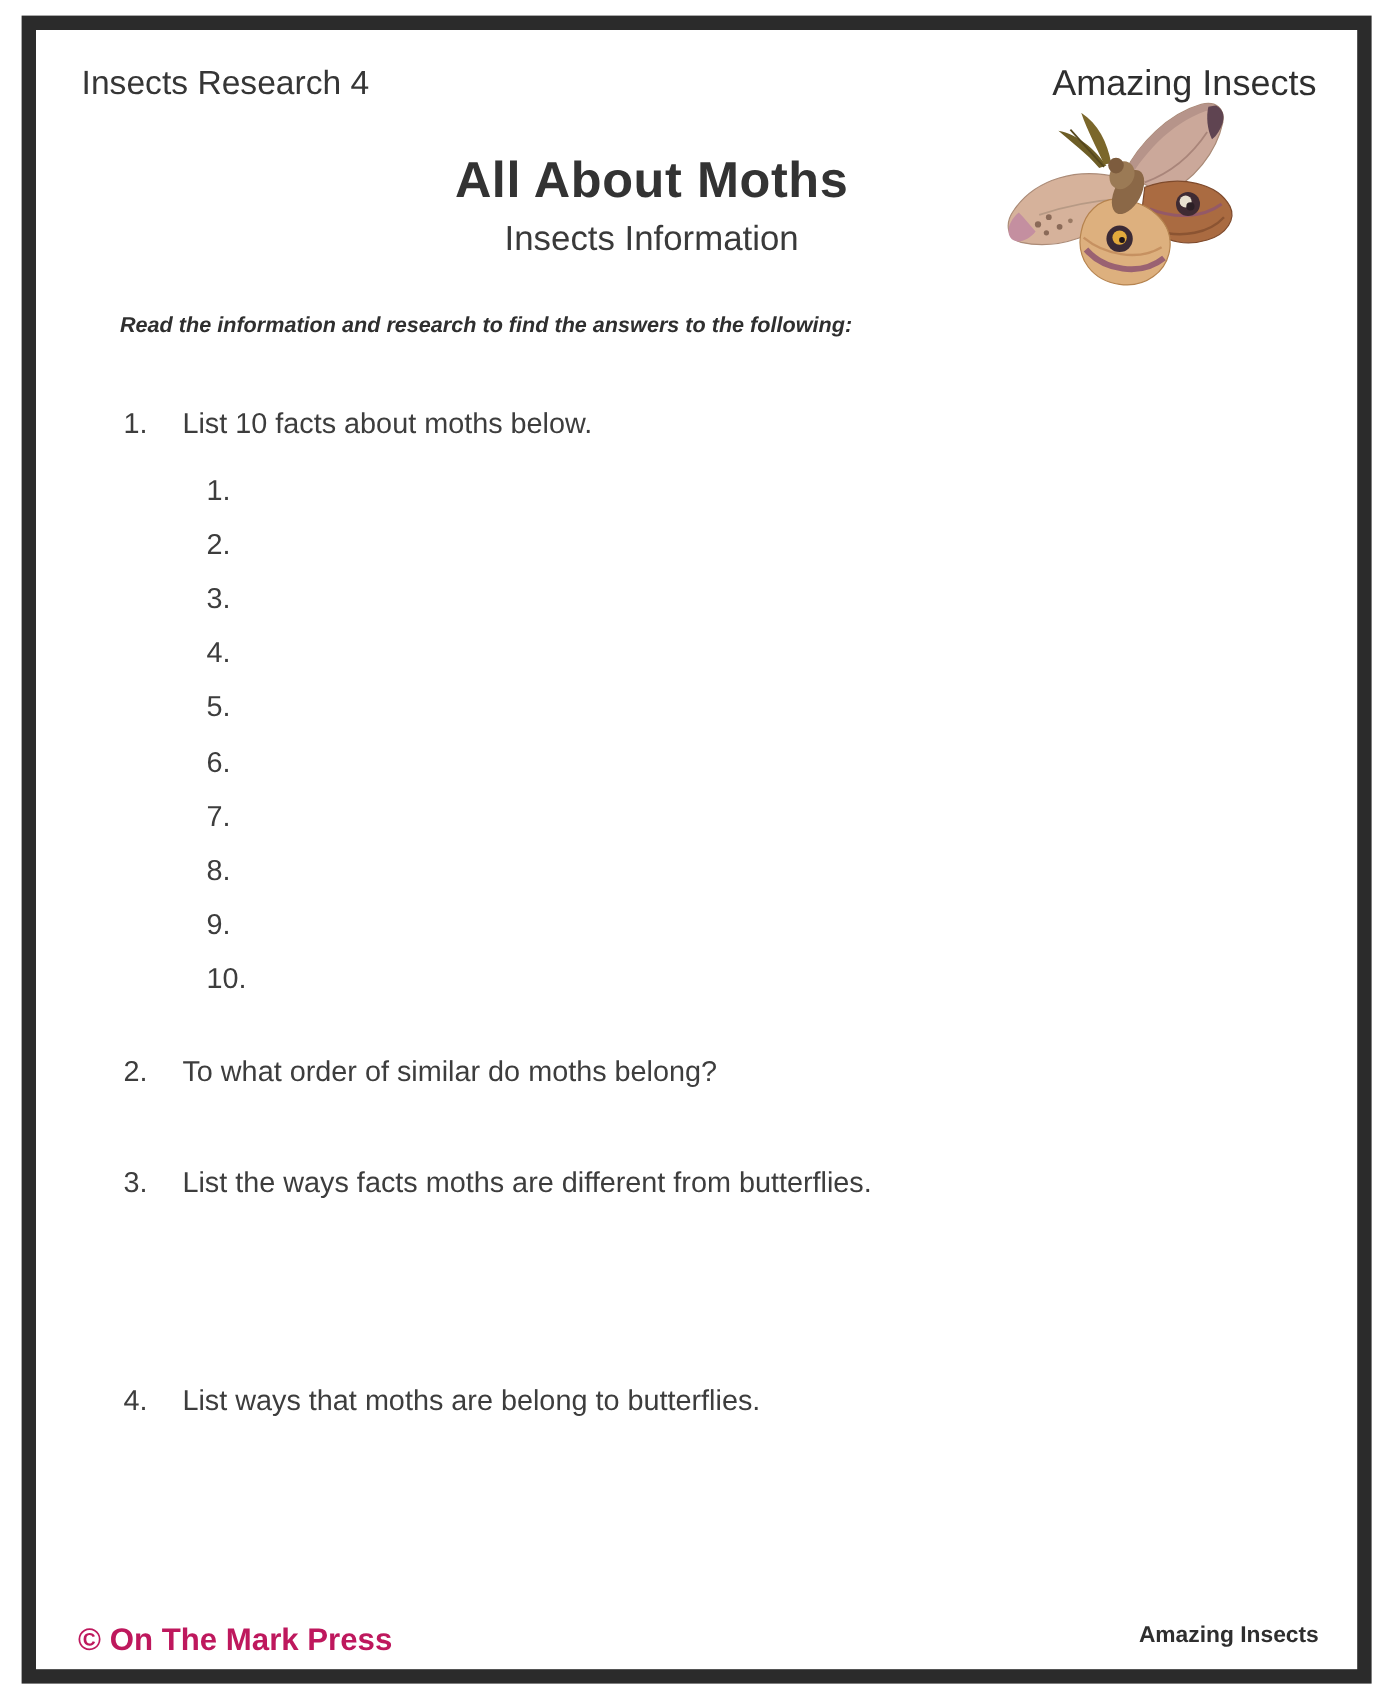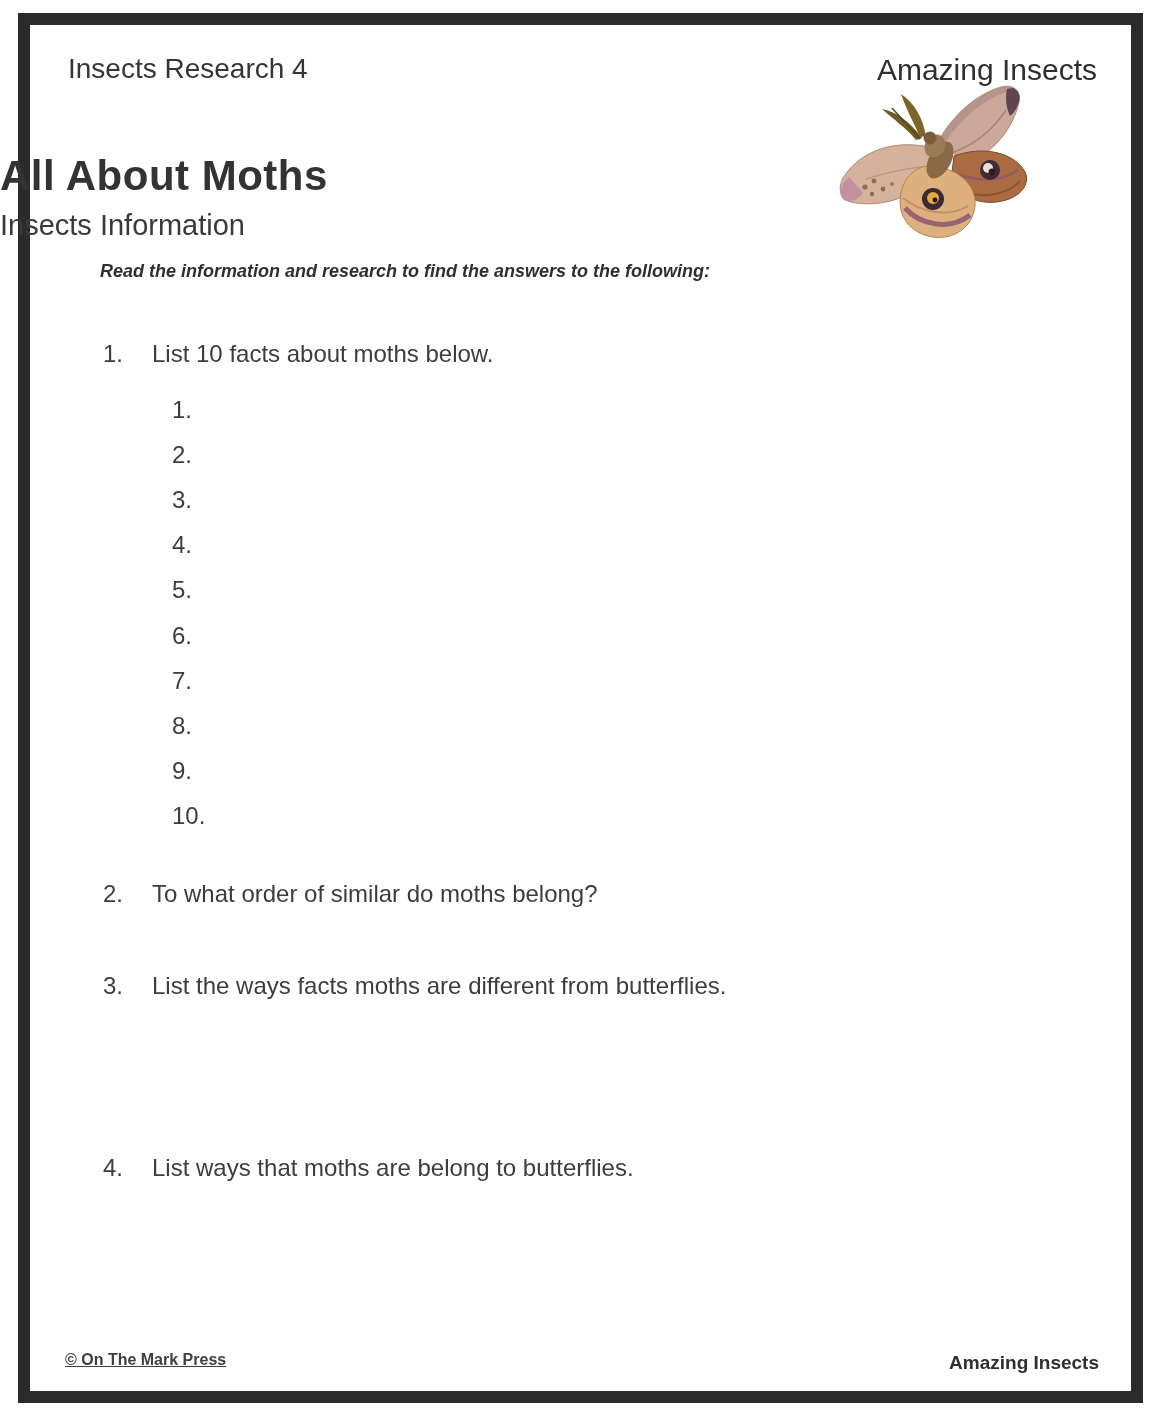--- a/index.html
+++ b/index.html
@@ -50,22 +50,21 @@
     left: 836px;
     top: 82px;
     width: 202px;
     height: 162px;
   }
   .title-block {
     position: absolute;
     left: 0;
     width: 1086px;
     top: 126px;
-    text-align: left;
-    margin-top: 26px;
+    text-align: center;
   }
   .main-title {
     font-size: 42px;
     font-weight: bold;
     color: #333333;
     letter-spacing: 0.5px;
   }
   .sub-title {
     margin-top: 9px;
     font-size: 29px;
@@ -106,25 +105,24 @@
     height: 45.2px;
     display: flex;
     align-items: center;
     font-size: 24px;
     color: #3d3d3d;
   }
   .ftr-left {
     position: absolute;
     left: 65px;
     top: 1351px;
-    font-size: 16px;
+    font-size: 26px;
     font-weight: 600;
-    color: #404040;
-    white-space: nowrap;
-    text-decoration: underline;
+    color: #be185d;
+    white-space: nowrap;
   }
   .ftr-right {
     position: absolute;
     right: 66px;
     top: 1352px;
     font-size: 19px;
     font-weight: bold;
     color: #2f2f2f;
     white-space: nowrap;
   }

